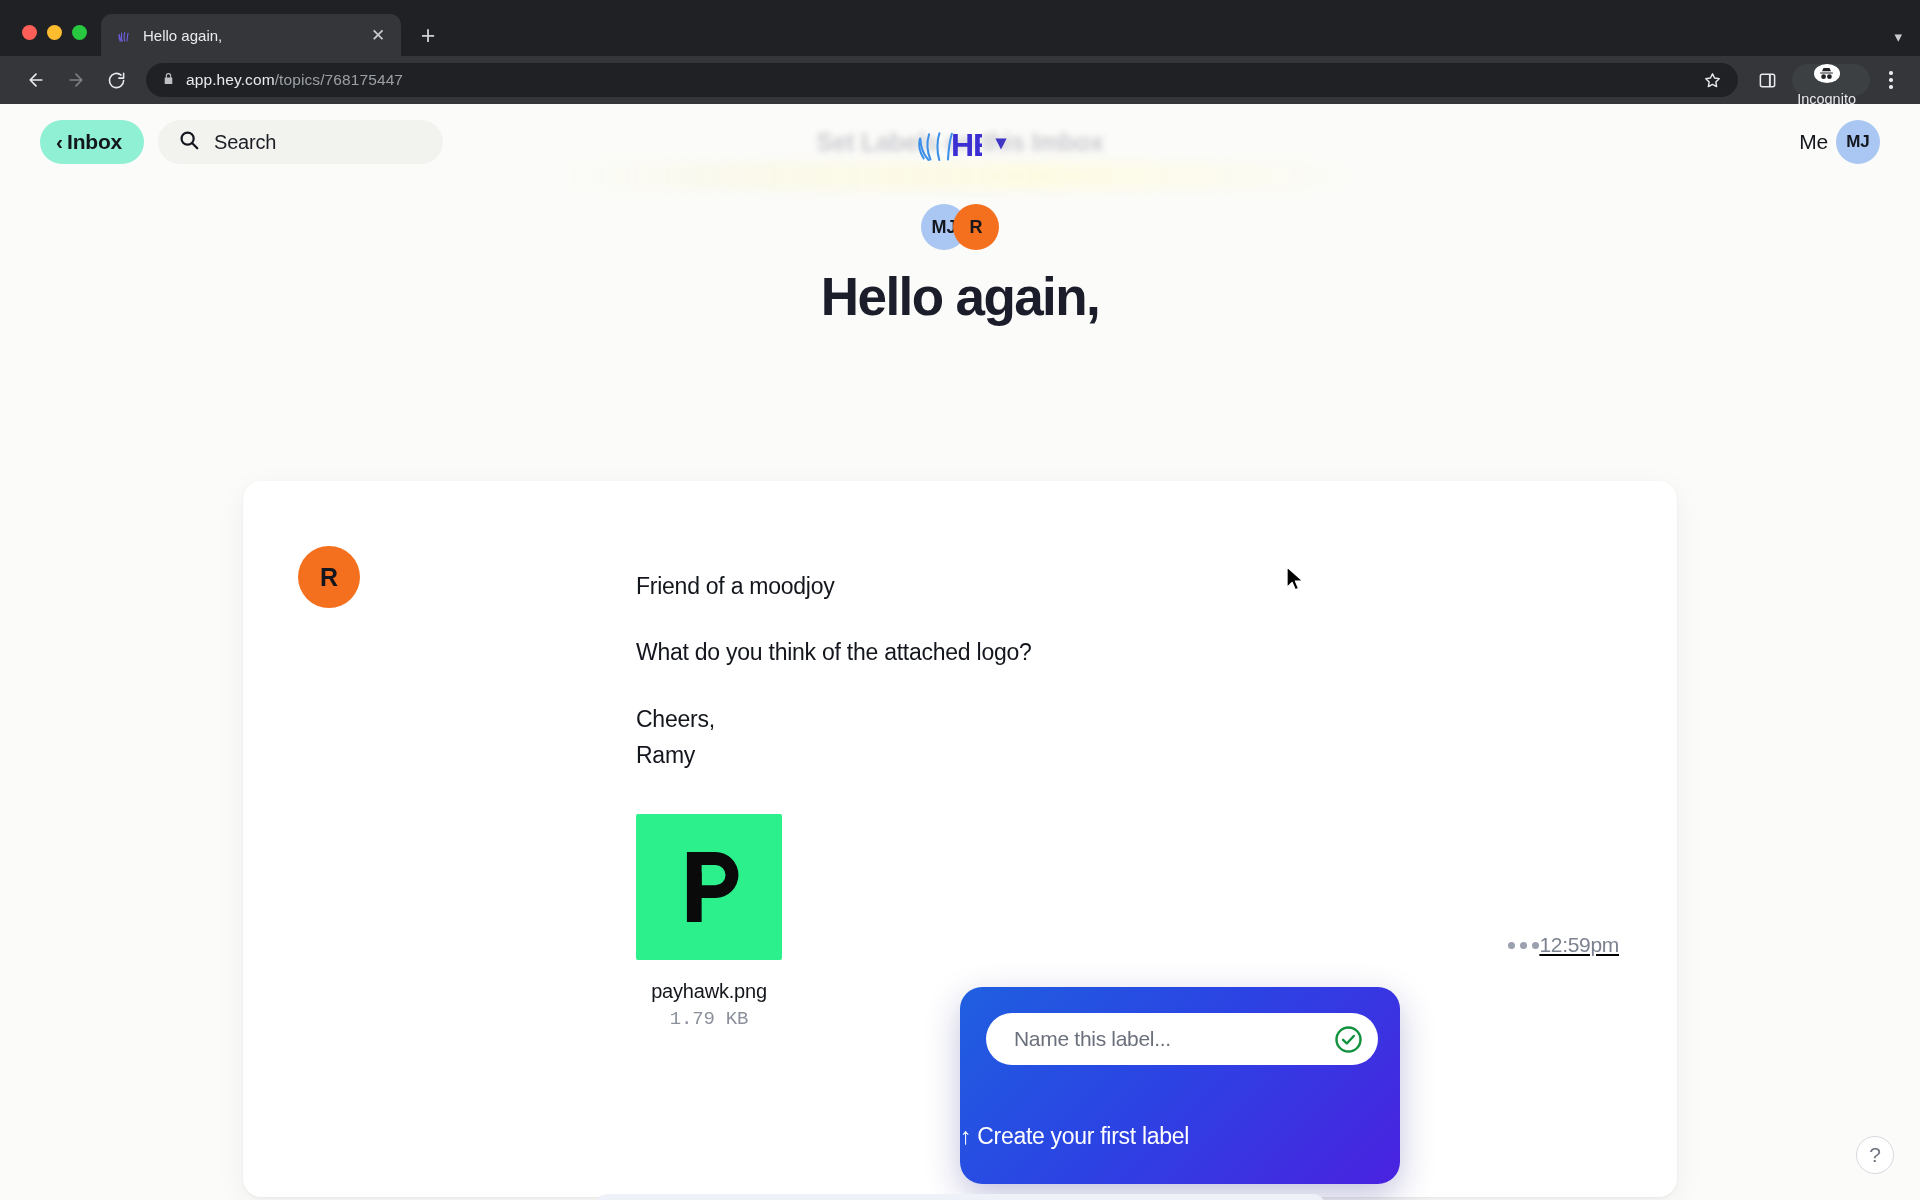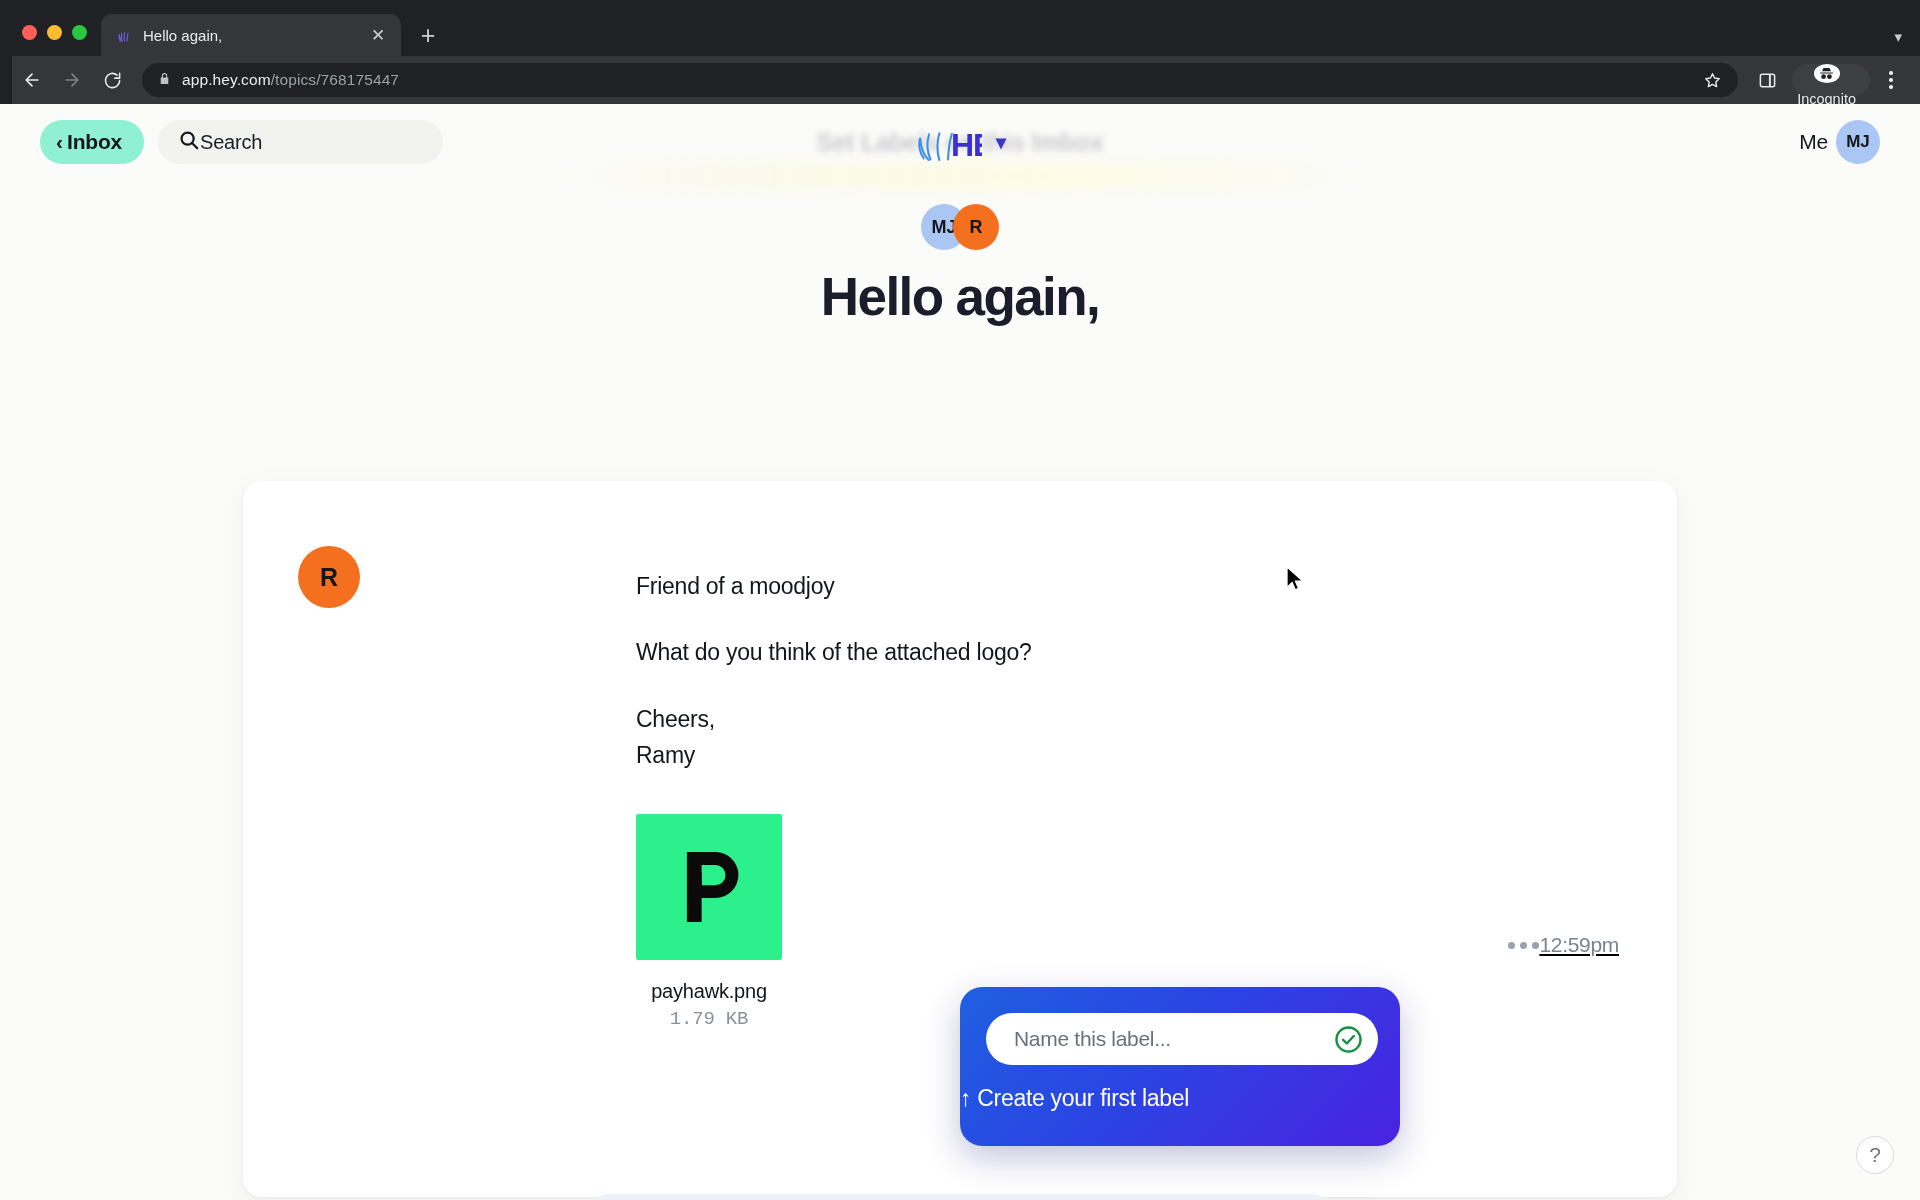--- a/index.html
+++ b/index.html
@@ -44,21 +44,21 @@
     display: flex; align-items: center; justify-content: center;
     color: #cdd1d5; font-size: 25px; font-weight: 300; line-height: 1; cursor: pointer;
   }
   .tabstrip-right {
     margin-left: auto; padding: 0 18px 10px 0; display: flex; align-items: center;
   }
   .chev-down-chrome { color: #c8ccd0; font-size: 15px; }
 
   .toolbar-chrome {
     height: 48px; background: #35363a;
-    display: flex; align-items: center; gap: 4px; padding: 0 12px 0 2px; margin-left: 12px;
+    display: flex; align-items: center; gap: 4px; padding: 0 12px 0 18px;
   }
   .nav-btn {
     width: 36px; height: 36px; border-radius: 50%;
     display: flex; align-items: center; justify-content: center;
     color: #e8eaed; cursor: pointer;
   }
   .nav-btn.disabled { color: #7e8185; }
   .omnibox {
     flex: 1; height: 34px; background: #202124; border-radius: 17px;
     display: flex; align-items: center; gap: 11px; padding: 0 16px; margin: 0 8px;
@@ -98,21 +98,21 @@
     background: #8ff0d4; border-radius: 22px; height: 44px;
     display: flex; align-items: center; gap: 4px; padding: 0 22px 0 16px;
     cursor: pointer;
   }
   .inbox-btn .chev { font-size: 21px; font-weight: 700; color: #13161c; line-height: 1; margin-top: -2px;}
   .inbox-label { font-size: 21px; font-weight: 600; color: #13161c; letter-spacing: -.2px; }
 
   .search-box {
     margin-left: 14px; height: 44px; min-width: 285px;
     background: #f2f2ef; border-radius: 22px;
-    display: flex; align-items: center; padding: 0 20px; cursor: text;
+    display: flex; align-items: center; gap: 14px; padding: 0 20px; cursor: text;
   }
   .search-placeholder { font-size: 20px; color: #1b1e25; letter-spacing: -.2px; }
 
   .hey-logo-wrap {
     position: absolute; left: 50%; top: 50%; transform: translate(-50%,-50%);
     display: flex; align-items: center; gap: 14px; cursor: pointer;
   }
   .ghost-text {
     position: absolute; left: 50%; top: 50%; transform: translate(-50%,-50%);
     font-size: 25px; font-weight: 600; color: rgba(90,92,110,.30);
@@ -188,21 +188,21 @@
   .attachment { margin-top: 46px; margin-left: 393px; width: 146px; text-align: center; }
   .attach-thumb {
     width: 146px; height: 146px; background: #2cf08c; border-radius: 2px;
     display: flex; align-items: center; justify-content: center; cursor: pointer;
   }
   .attach-name { margin-top: 20px; font-size: 20px; color: #13161c; letter-spacing: -.2px; }
   .attach-size { margin-top: 5px; font-size: 19px; color: #8b909c; letter-spacing: -.2px; font-family: Liberation Mono, monospace; }
 
   
   .label-popup {
-    position: absolute; left: 960px; top: 883px; width: 440px; height: 159px;
+    position: absolute; left: 960px; top: 883px; width: 440px; height: 197px;
     border-radius: 22px;
     background: linear-gradient(135deg, #1f5fe0 0%, #2b44e3 45%, #4a22e0 100%);
     box-shadow: 0 12px 34px rgba(40,40,140,.28);
   }
   .label-input-row {
     margin: 26px 22px 0 26px; height: 52px; background: #fff; border-radius: 26px;
     display: flex; align-items: center; padding: 0 12px 0 28px;
   }
   .label-input-ph { font-size: 21px; color: #6a6f7c; letter-spacing: -.3px; flex: 1; }
   .check-circle { width: 36px; height: 36px; display: flex; align-items: center; justify-content: center; cursor: pointer; }

